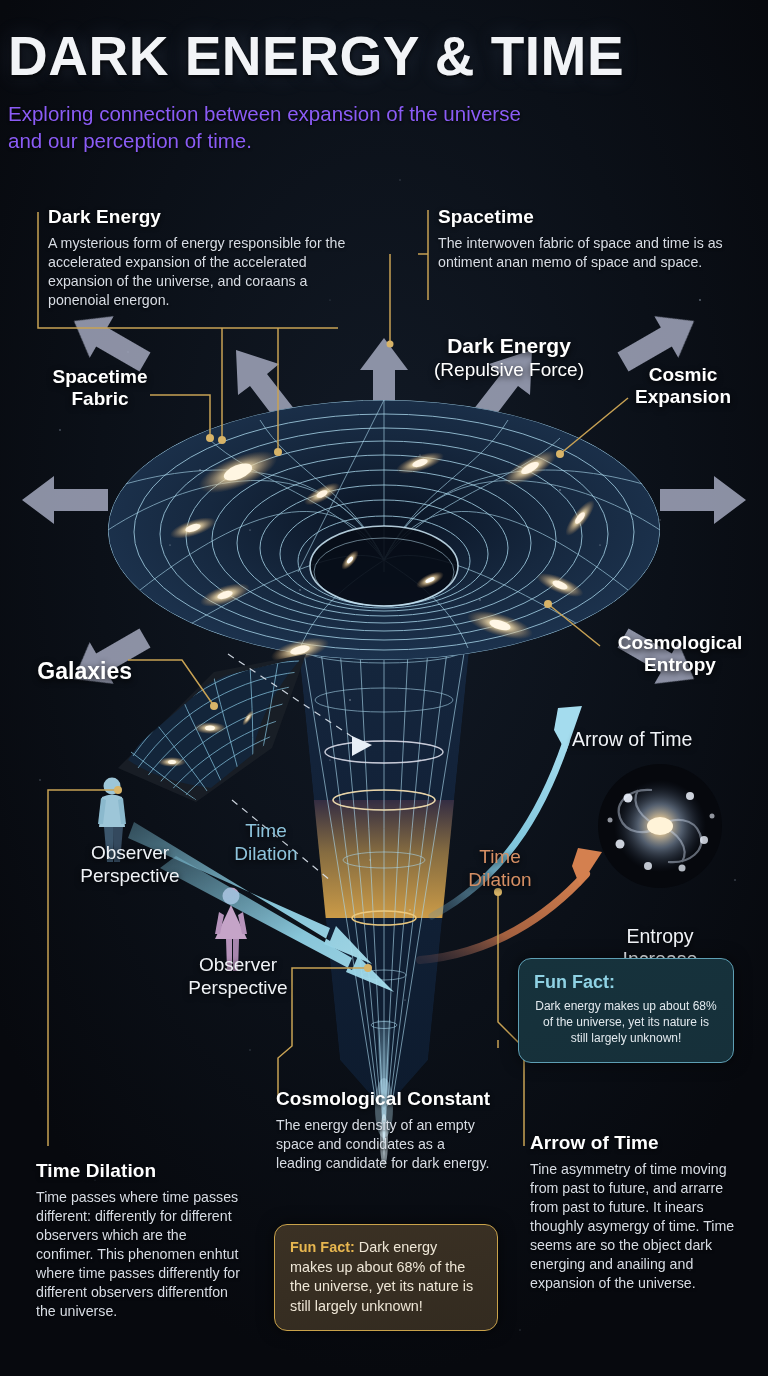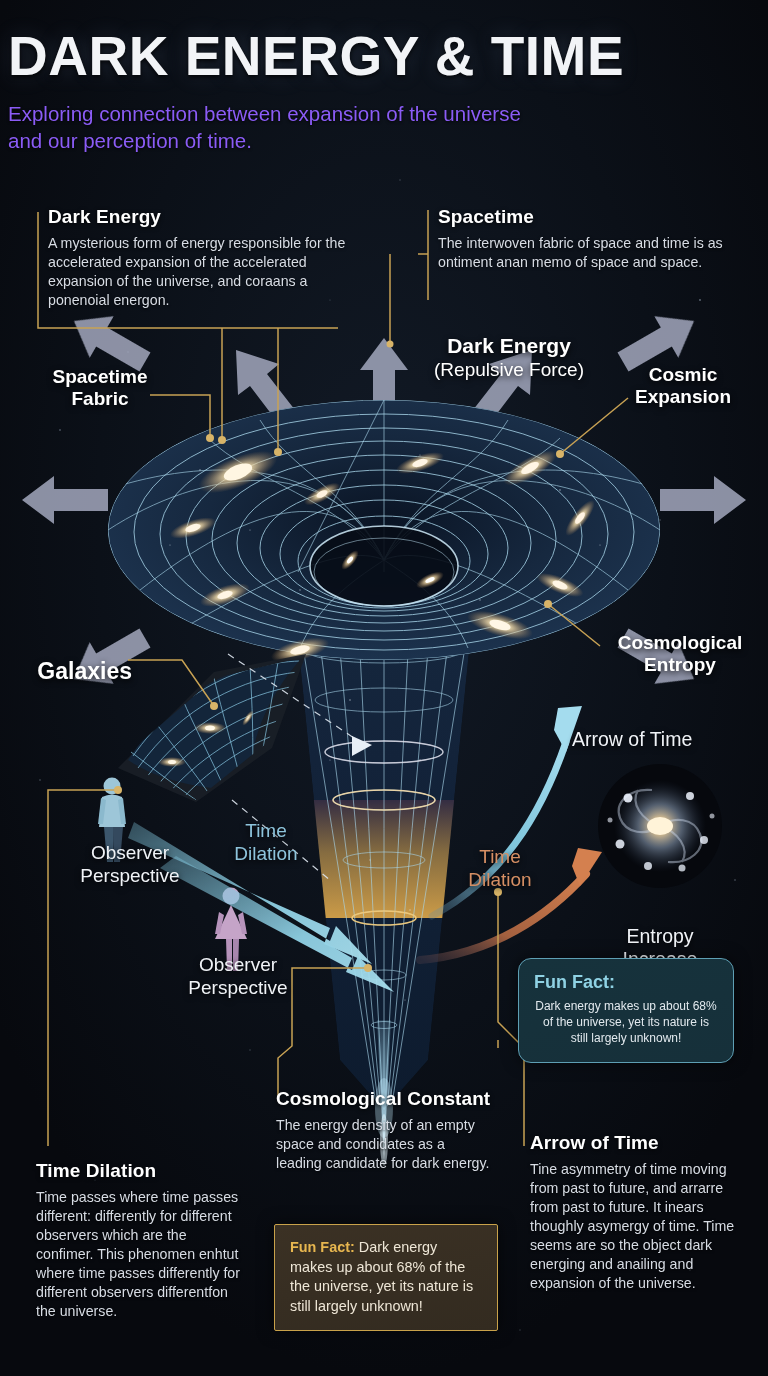--- a/index.html
+++ b/index.html
@@ -43,21 +43,21 @@
   .ff-blue{
     position:absolute; border:1.6px solid #5e9fb4; border-radius:13px;
     background:linear-gradient(170deg,#16323c 0%,#16303a 100%);
     padding:13px 15px 15px 15px;
     box-shadow:0 0 16px rgba(0,0,0,.55);
   }
   .ff-blue .ff-h{ font-size:18px; font-weight:bold; color:#8fd2e4; margin-bottom:6px; }
   .ff-blue .ff-b{ font-size:12px; line-height:1.33; color:#e2e9ee;text-align:center; }
 
   .ff-gold{
-    position:absolute; border:1.6px solid #c9a24a; border-radius:2px;
+    position:absolute; border:1.6px solid #c9a24a; border-radius:13px;
     background:linear-gradient(170deg,#3b3124 0%,#332b20 100%);
     padding:13px 15px 14px 15px;
     box-shadow:0 0 16px rgba(0,0,0,.55);
   }
   .ff-gold .ff-t{ font-size:14.4px; line-height:1.36; color:#eee6d6; }
   .ff-gold .ff-t b{ color:#e7b64f; }
 </style>
 </head>
 <body>
 

